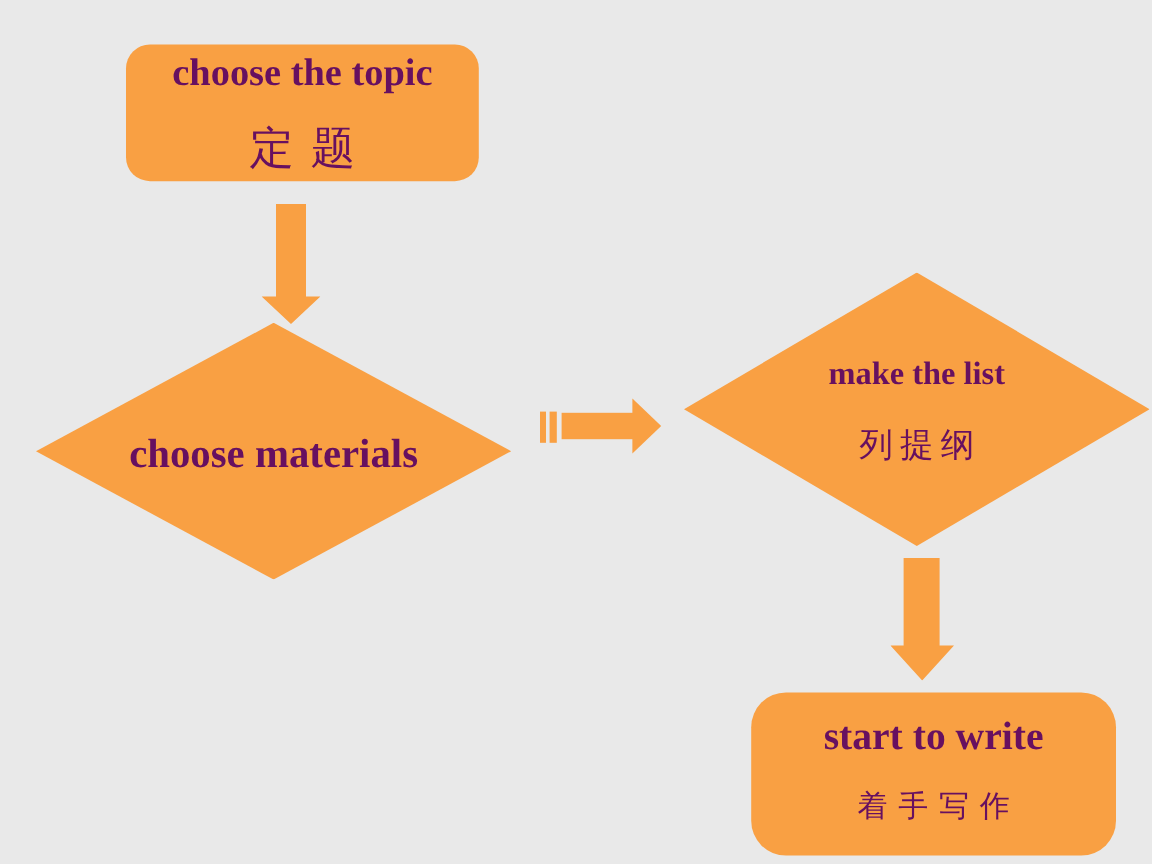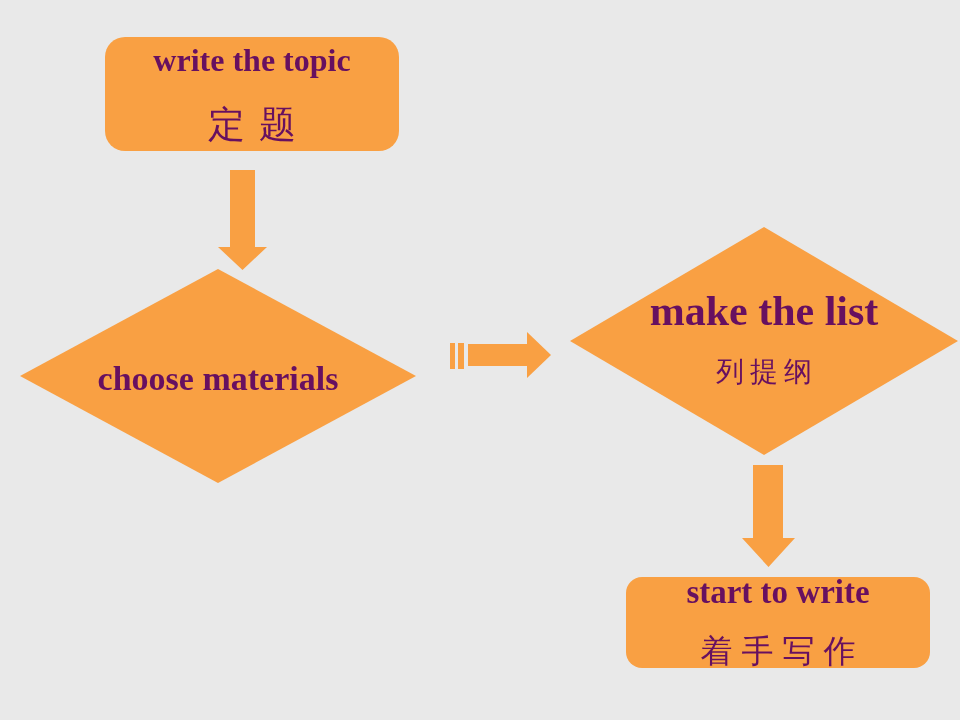--- a/index.html
+++ b/index.html
@@ -14,52 +14,52 @@
     position:absolute;
     background:var(--fill,#F9A043);
     color:var(--ink,#671060);
     display:flex;flex-direction:column;
     align-items:center;justify-content:center;
     text-align:center;
   }
   .rounded{border-radius:20px;}
   .diamond{clip-path:polygon(50% 0%,100% 50%,50% 100%,0% 50%);}
   .en{font-weight:bold;font-size:33px;line-height:40px;white-space:nowrap;}
-  .zh{font-size:32px;line-height:46px;white-space:nowrap;letter-spacing:8px;text-indent:8px;}
+  .zh{font-size:25px;line-height:46px;white-space:nowrap;letter-spacing:8px;text-indent:8px;}
   .connector{position:absolute;display:block;}
   .connector *{fill:var(--fill,#F9A043);}
 
   
   #node-choose-topic{left:105px;top:37px;width:294px;height:114px;gap:22px;}
   #node-choose-topic .en{font-size:32px;}
   #node-choose-topic .zh{letter-spacing:14px;text-indent:14px;font-size:37px;}
 
-  #node-choose-materials{left:20px;top:269px;width:396px;height:208px;gap:18px;padding-top:6px;}
+  #node-choose-materials{left:30px;top:269px;width:396px;height:208px;gap:18px;padding-top:6px;}
   #node-choose-materials .en{font-size:34px;}
   #node-choose-materials .zh{font-size:42px;}
 
   #node-make-list{left:570px;top:227px;width:388px;height:224px;gap:18px;padding-top:4px;}
-  #node-make-list .en{font-size:42px;}
+  #node-make-list .en{font-size:27px;}
   #node-make-list .zh{font-size:28px;letter-spacing:6px;text-indent:6px;}
 
-  #node-start-write{left:626px;top:577px;width:304px;height:91px;gap:16px;border-radius:16px;font-family:Liberation Serif, serif;}
+  #node-start-write{left:626px;top:577px;width:304px;height:136px;gap:16px;border-radius:29px;font-family:Liberation Serif, serif;}
   #node-start-write .zh{letter-spacing:9px;text-indent:9px;}
 
   
   #arrow-topic-to-materials{left:218px;top:170px;}
   #arrow-materials-to-list{left:450px;top:331px;}
   #arrow-list-to-write{left:742px;top:465px;}
 </style>
 </head>
 <body>
 
 <div class="slide">
 
   <div class="node rounded" id="node-choose-topic">
-    <div class="en">write the topic</div>
+    <div class="en">choose the topic</div>
     <div class="zh">定题</div>
   </div>
 
   <svg class="connector" id="arrow-topic-to-materials" width="49" height="100" viewBox="0 0 49 100">
     <polygon points="12,0 37,0 37,77 49,77 24.5,100 0,77 12,77"></polygon>
   </svg>
 
   <div class="node diamond" id="node-choose-materials">
     <div class="en">choose materials</div>
   </div>

